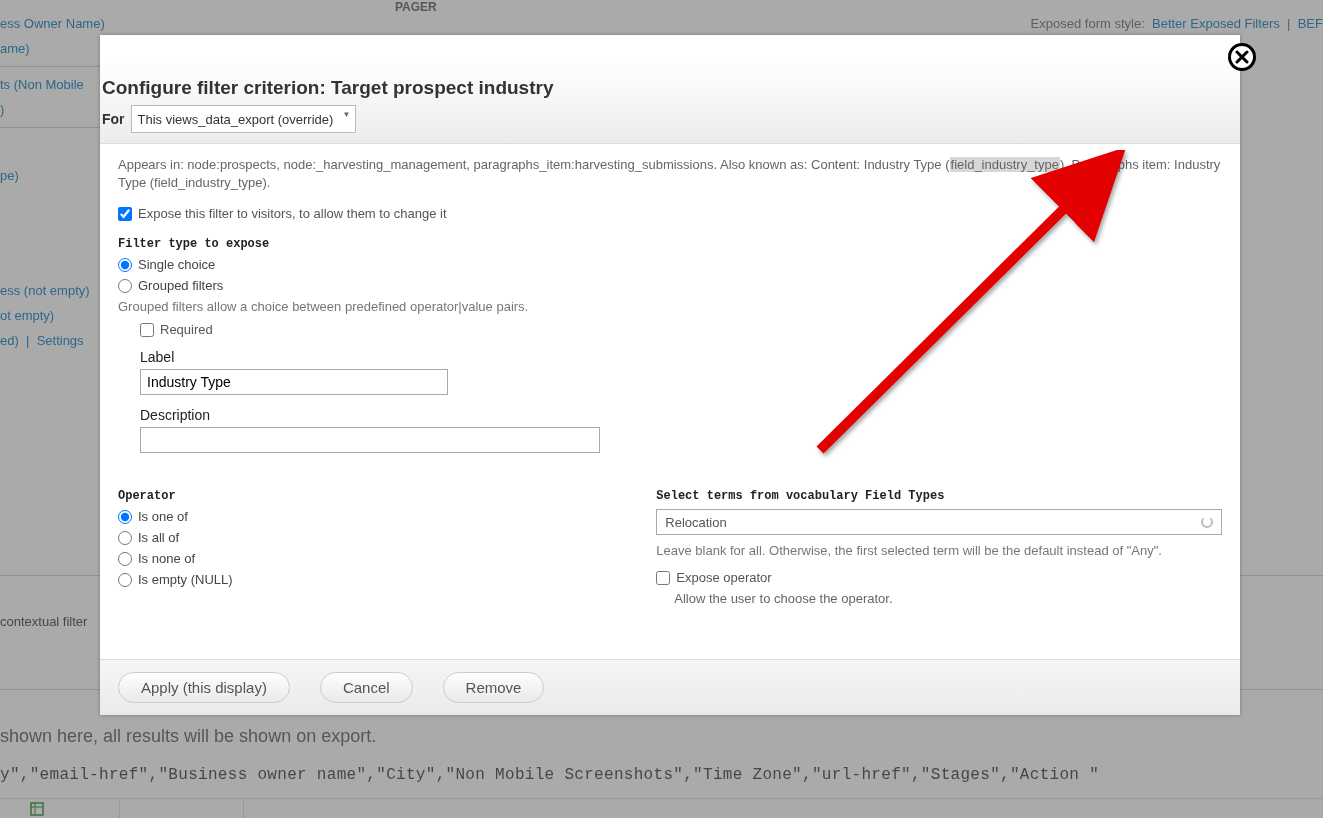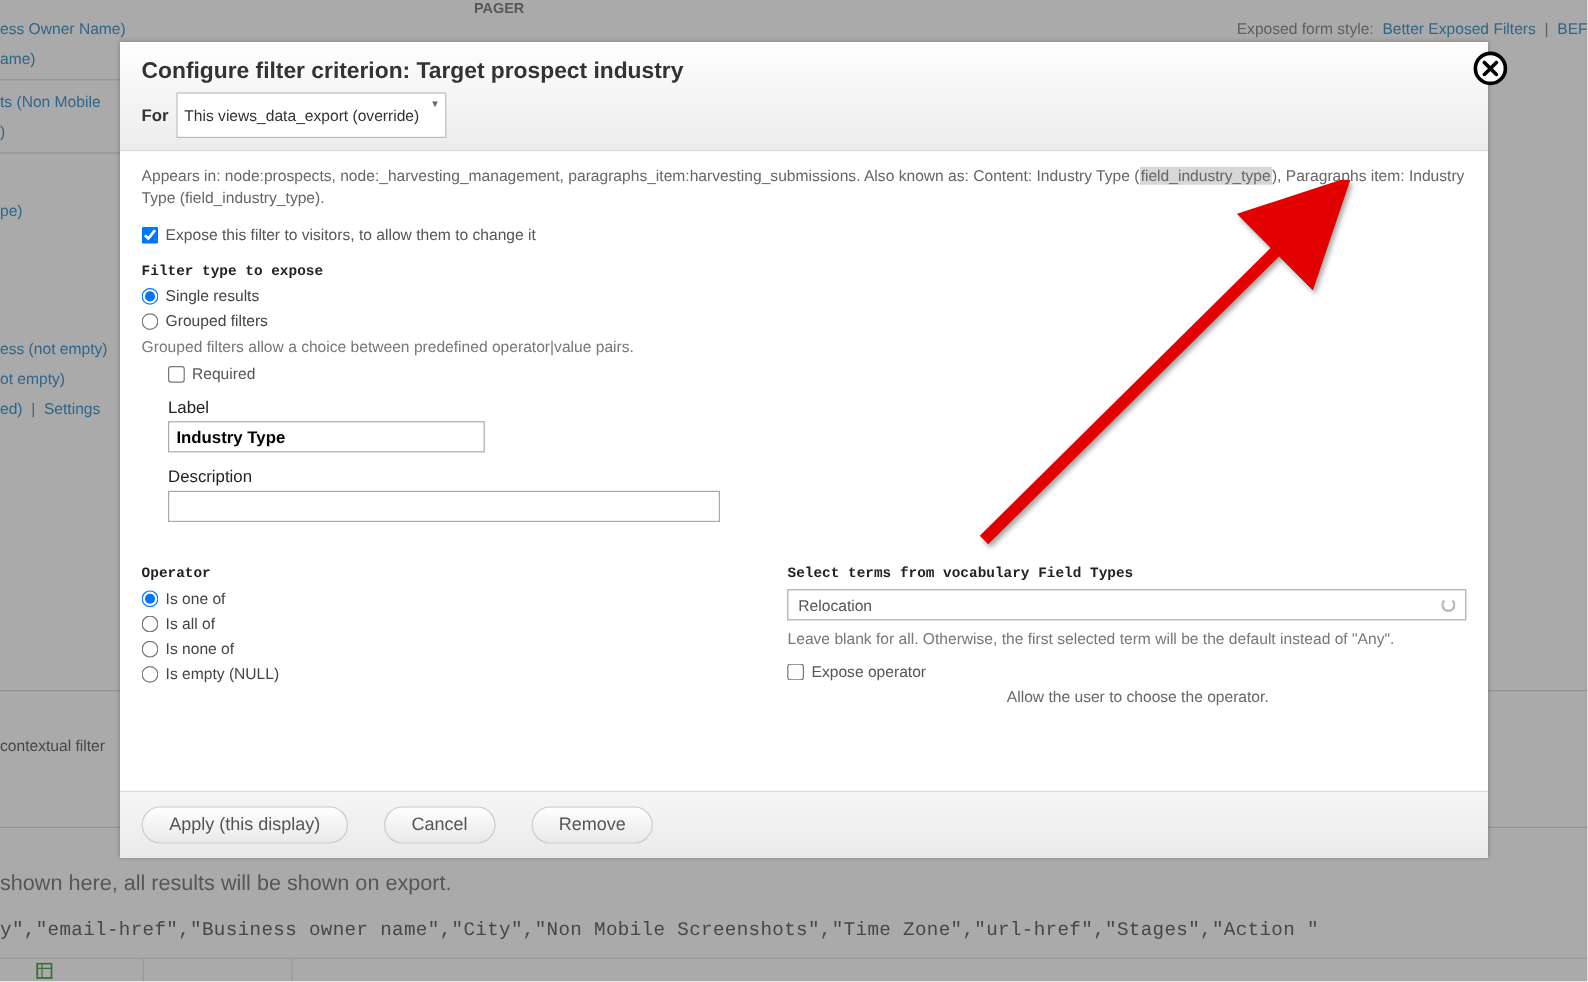--- a/index.html
+++ b/index.html
@@ -46,28 +46,29 @@
     position:absolute;
     left:100px; top:35px;
     width:1140px; height:680px;
     background:#fff;
     box-shadow: 0 0 4px rgba(0,0,0,.3);
     display:flex; flex-direction:column;
   }
   .modal-header {
     background: linear-gradient(#fefefe, #ececec);
     border-bottom:1px solid #dcdcdc;
-    padding: 14px 18px 10px 18px;
+    padding: 14px 18px 10px 2px;
+    margin-top: 28px;
   }
   .modal-header h2 { font-size:19px; font-weight:bold; color:#333; margin-bottom:6px;}
   .for-row { display:flex; align-items:center; gap:6px; font-size:14px;}
   .for-row label { font-weight:bold; }
   .for-row .select {
     border:1px solid #bbb; background:#fff; padding:2px 22px 2px 6px;
-    font-size:13px; position:relative; height:38px; display:flex; align-items:center;
+    font-size:13px; position:relative; height:28px; display:flex; align-items:center;
   }
   .for-row .select::after{
     content:"▼"; position:absolute; right:5px; top:4px; font-size:8px; color:#666;
   }
   .close-btn {
     position:absolute; right:-16px; top:8px;
     width:28px; height:28px; border-radius:50%;
     background:#fff; border:3px solid #000;
     display:flex; align-items:center; justify-content:center;
     cursor:pointer;
@@ -100,21 +101,21 @@
   }
   .two-col { display:flex; gap:24px; margin-top:20px;}
   .col { flex:1; min-width:0;}
   .col.right { flex:1.1;}
   .select-box {
     border:1px solid #aaa; height:26px; display:flex; align-items:center;
     padding:2px 8px; justify-content:space-between; background:#fff;
   }
   .select-box .spin { width:12px; height:12px; border:2px solid #bbb; border-radius:50%;
     border-top-color:transparent;}
-  .sub-indent { margin-left:18px; color:#666; margin-top:6px; font-size:13px;text-align:center;}
+  .sub-indent { margin-left:18px; color:#666; margin-top:6px; font-size:13px;}
 
   
   .modal-footer {
     background: linear-gradient(#f6f6f6, #eaeaea);
     border-top:1px solid #dcdcdc;
     padding: 12px 18px;
     display:flex; gap:30px;
   }
   .pill-btn {
     border:1px solid #ccc; border-radius:18px;
@@ -212,36 +213,36 @@
       </p>
 
       <div class="form-row">
         <input type="checkbox" checked="" style="">
         <label>Expose this filter to visitors, to allow them to change it</label>
       </div>
 
       <div class="section-title">Filter type to expose</div>
       <div class="radio-row">
         <input type="radio" name="ft" checked="" style="">
-        <label>Single results</label>
+        <label>Single choice</label>
       </div>
       <div class="radio-row">
         <input type="radio" name="ft" style="">
         <label>Grouped filters</label>
       </div>
       <p class="desc">Grouped filters allow a choice between predefined operator|value pairs.</p>
 
       <div class="form-row indent">
         <input type="checkbox" style="">
         <label>Required</label>
       </div>
 
       <div class="indent" style="margin-left:22px">
         <div class="field-label">Label</div>
-        <input class="text-input" style="width: 264px; font-weight: bold;" value="Industry Type">
+        <input class="text-input" style="width: 308px;" value="Industry Type">
         <div class="field-label">Description</div>
         <input class="text-input" style="width: 460px;" value="">
       </div>
 
       <div class="two-col">
         <div class="col">
           <div class="section-title">Operator</div>
           <div class="radio-row">
               <input type="radio" name="op" checked="" style="">
               <label>Is one of</label>

